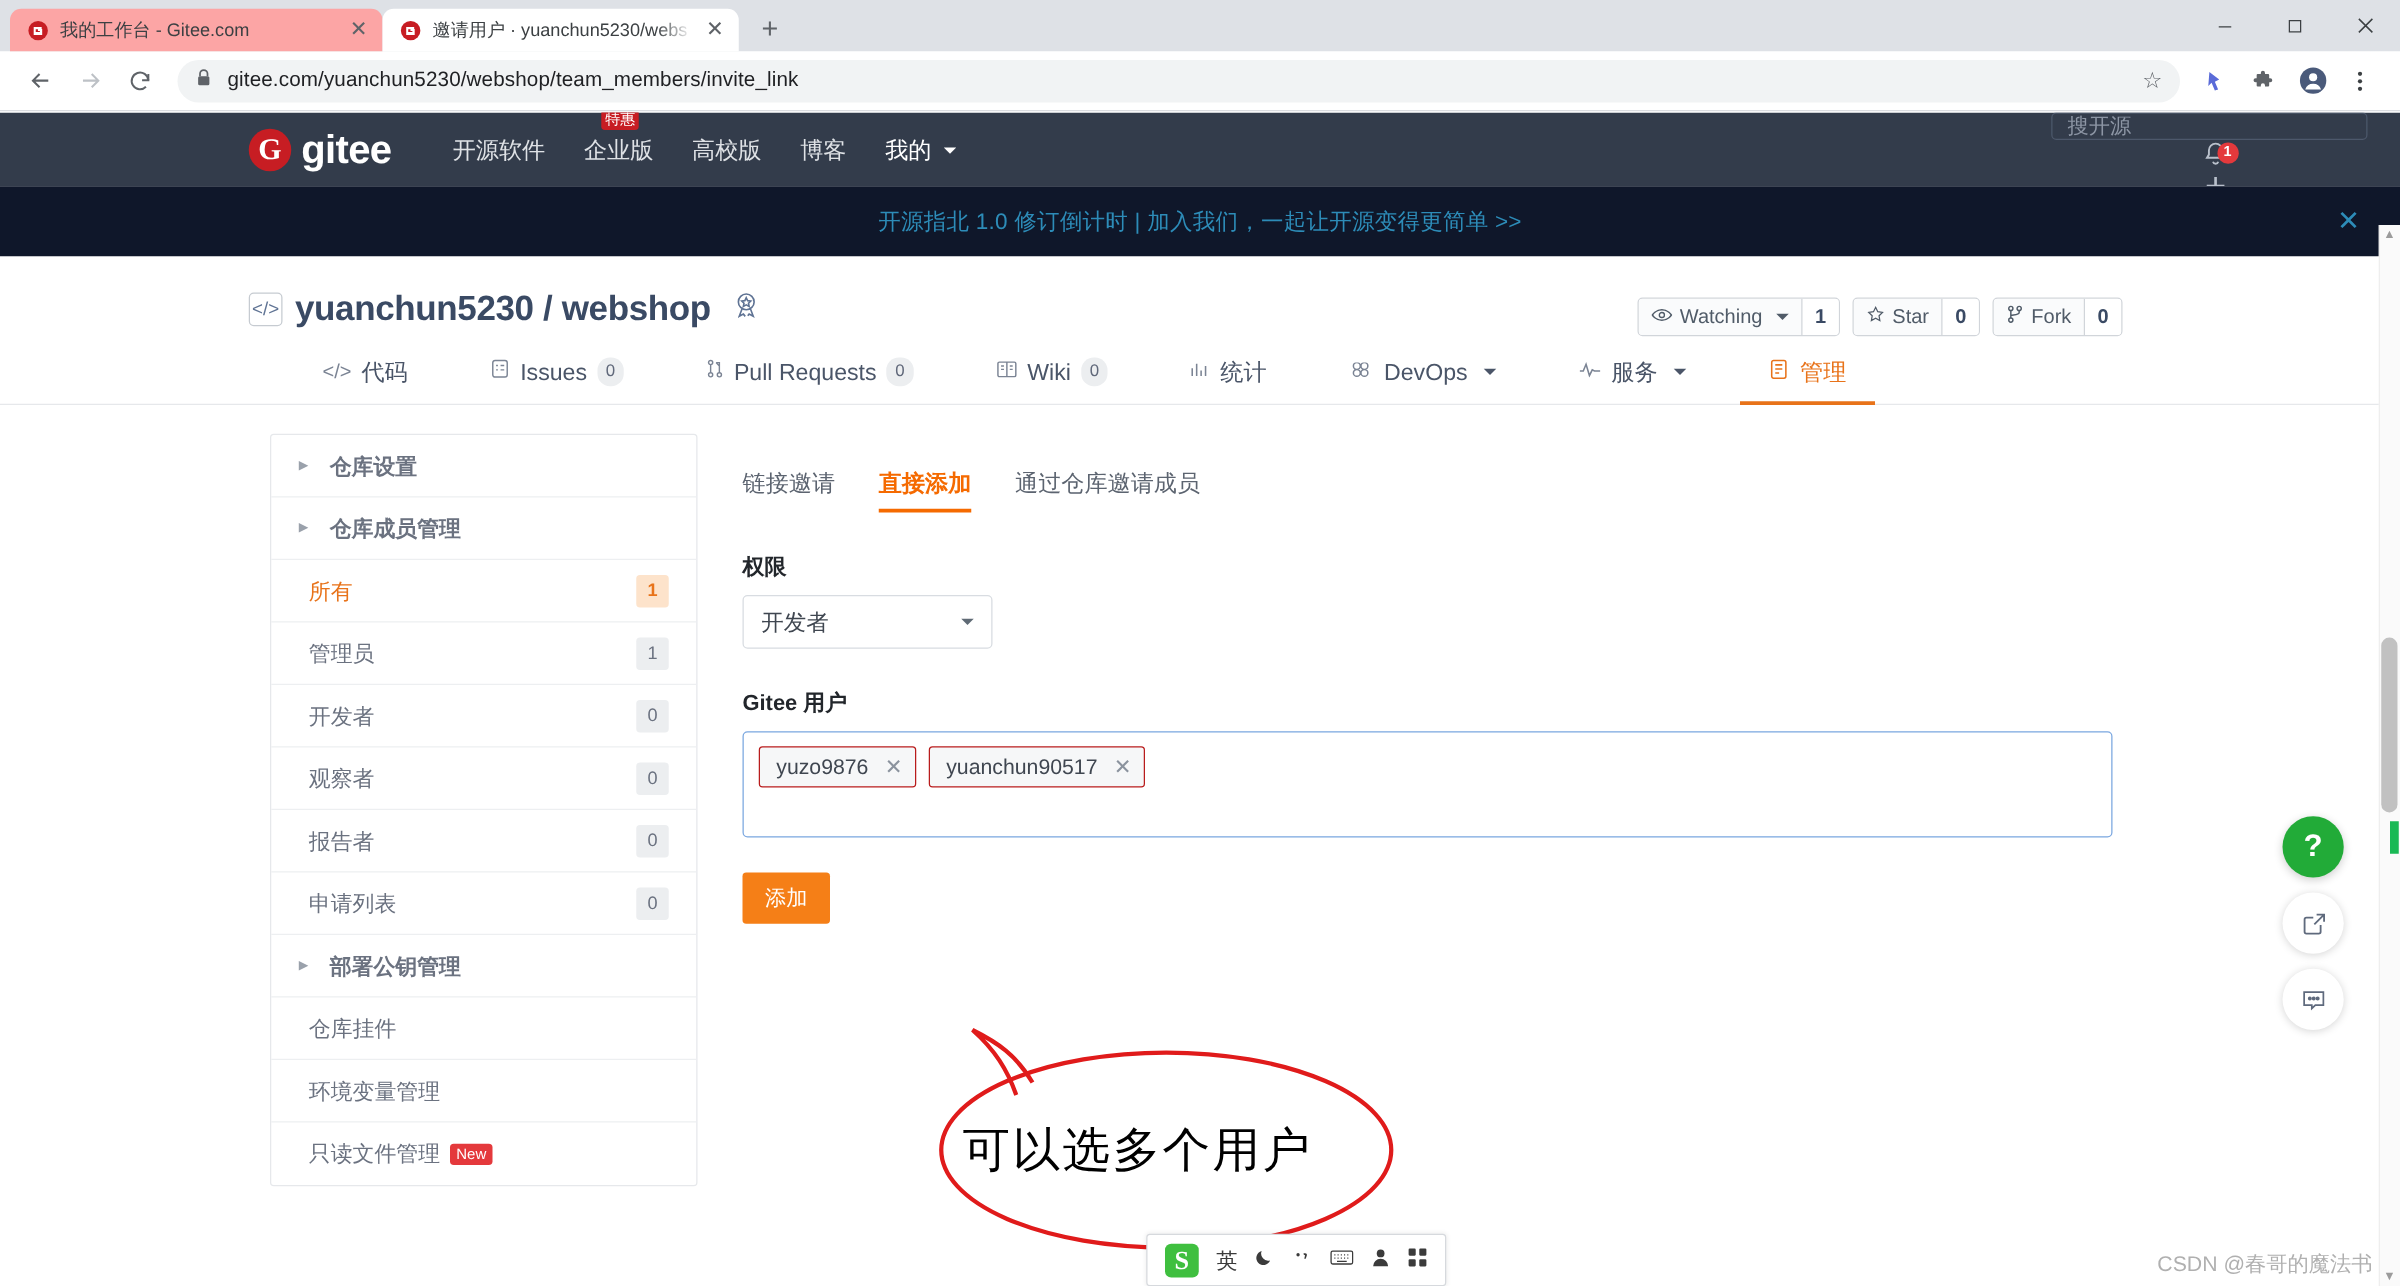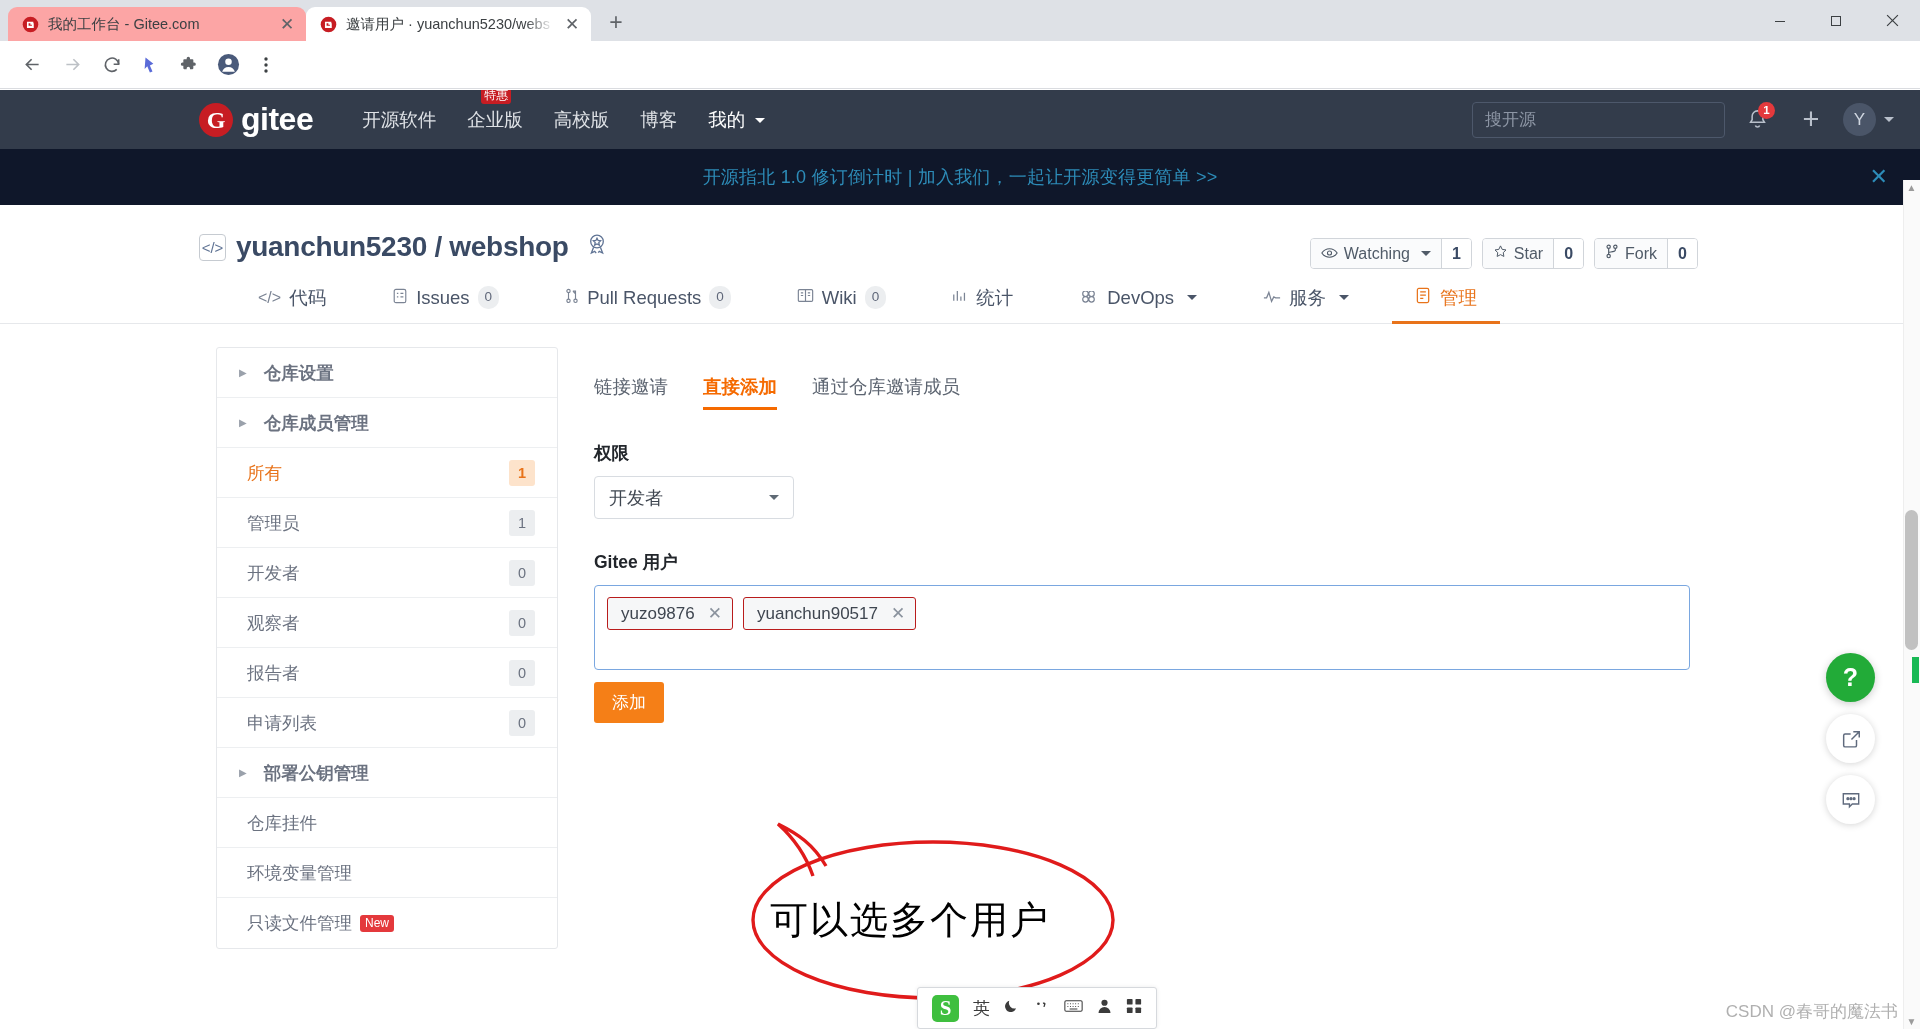--- a/index.html
+++ b/index.html
@@ -95,21 +95,21 @@
     padding: 1px 3px 2px; border-radius: 3px; line-height: 1.1;
     white-space: nowrap;
   }
   .caret-dn {
     display:inline-block; width:0;height:0; margin-left:5px; vertical-align: 3px;
     border-left: 5px solid transparent; border-right: 5px solid transparent;
     border-top: 5px solid currentColor;
   }
   .g-header-right {
     position: absolute; right: 26px; top: 0; height: 59px;
-    display:flex; align-items:center; gap: 0px;
+    display:flex; align-items:center; gap: 0px; flex-direction: column;
   }
   .g-search {
     width: 253px; height: 36px; border: 1px solid #4d586b; border-radius: 4px;
     background: transparent; color: #9aa3b0; font-size: 17px;
     padding: 0 12px; outline: none;
   }
   .g-search::placeholder { color: #8d96a5; }
   .g-ic-wrap { position: relative; width: 44px; height: 40px; display:flex; align-items:center; justify-content:center; margin-left: 10px;}
   .g-bell-badge {
     position:absolute; top: 2px; right: 4px; background:#e4393c; color:#fff;
@@ -233,21 +233,21 @@
     margin-top: 11px; height: 85px; border: 1px solid #7aa7e0; border-radius: 4px;
     display:flex; align-items:flex-start; padding: 11px 12px; gap: 10px; background:#fff;
   }
   .tag {
     border:1px solid #b91c1c; border-radius: 3px; background:#f6f7f8;
     height: 33px; display:flex; align-items:center; gap: 13px;
     padding: 0 10px 0 13px; font-size: 17px; color:#3f4650;
   }
   .tag .x { color:#8b939e; font-size: 17px; }
   .btn-add {
-    margin-top: 12px; background:#f57f17; color:#fff; border:none;
+    margin-top: 28px; background:#f57f17; color:#fff; border:none;
     border-radius: 3px; font-size: 17px; padding: 9px 18px; cursor:pointer;
     font-family: inherit;
   }
 
   
   .annot { position: absolute; left: 718px; top: 730px; pointer-events: none; }
   .annot-text {
     position: absolute; left: 770px; top: 805px; font-size: 38px; color:#000000;
     font-family: "Liberation Sans", sans-serif; letter-spacing: 2px;
   }
@@ -357,20 +357,30 @@
           <path d="M5 12h14M13 6l6 6-6 6"></path>
         </svg>
     </div>
     <div class="tb-icon">
       <svg width="20" height="20" viewBox="0 0 24 24" fill="none" stroke="#5f6368" stroke-width="1.9">
           <path d="M20 11a8 8 0 10-2.3 6.3"></path>
           <path d="M20 5v6h-6"></path>
         </svg>
     </div>
 
+    <div class="omnibox">
+      <span>
+        <svg width="14" height="16" viewBox="0 0 14 16">
+            <path d="M4 7V5a3 3 0 016 0v2" fill="none" stroke="#5f6368" stroke-width="1.4"></path>
+            <rect x="2.5" y="7" width="9" height="7.2" rx="1.2" fill="#5f6368"></rect>
+          </svg>
+      </span>
+      <span class="url">gitee.com/yuanchun5230/webshop/team_members/invite_link</span>
+      <span style="color:#5f6368;font-size:18px;">☆</span>
+    </div>
 
     <div class="tb-right">
       <div class="tb-icon">
         <svg width="21" height="21" viewBox="0 0 24 24">
             <path d="M4 4l9 7-4 2 3 7-3 1-3-7-3 3z" fill="#5a6bd8"></path>
           </svg>
       </div>
       <div class="tb-icon">
         <svg width="20" height="20" viewBox="0 0 24 24" fill="#5f6368">
             <path d="M10 2a2 2 0 012 2v1h3a1 1 0 011 1v3h1a2 2 0 110 4h-1v3a1 1 0 01-1 1h-3v-1a2 2 0 10-4 0v1H5a1 1 0 01-1-1v-3H3a2 2 0 110-4h1V6a1 1 0 011-1h3V4a2 2 0 012-2z"></path>

